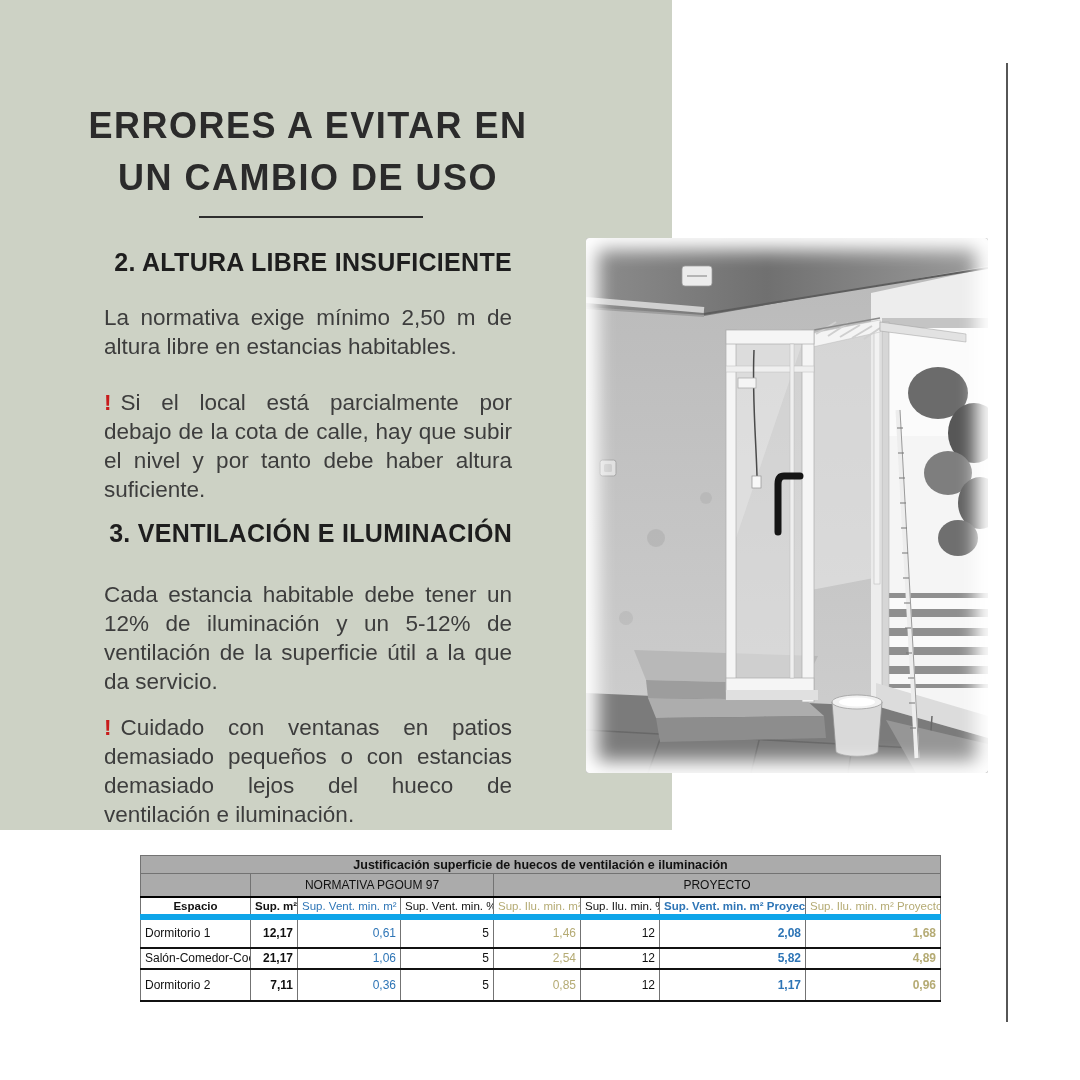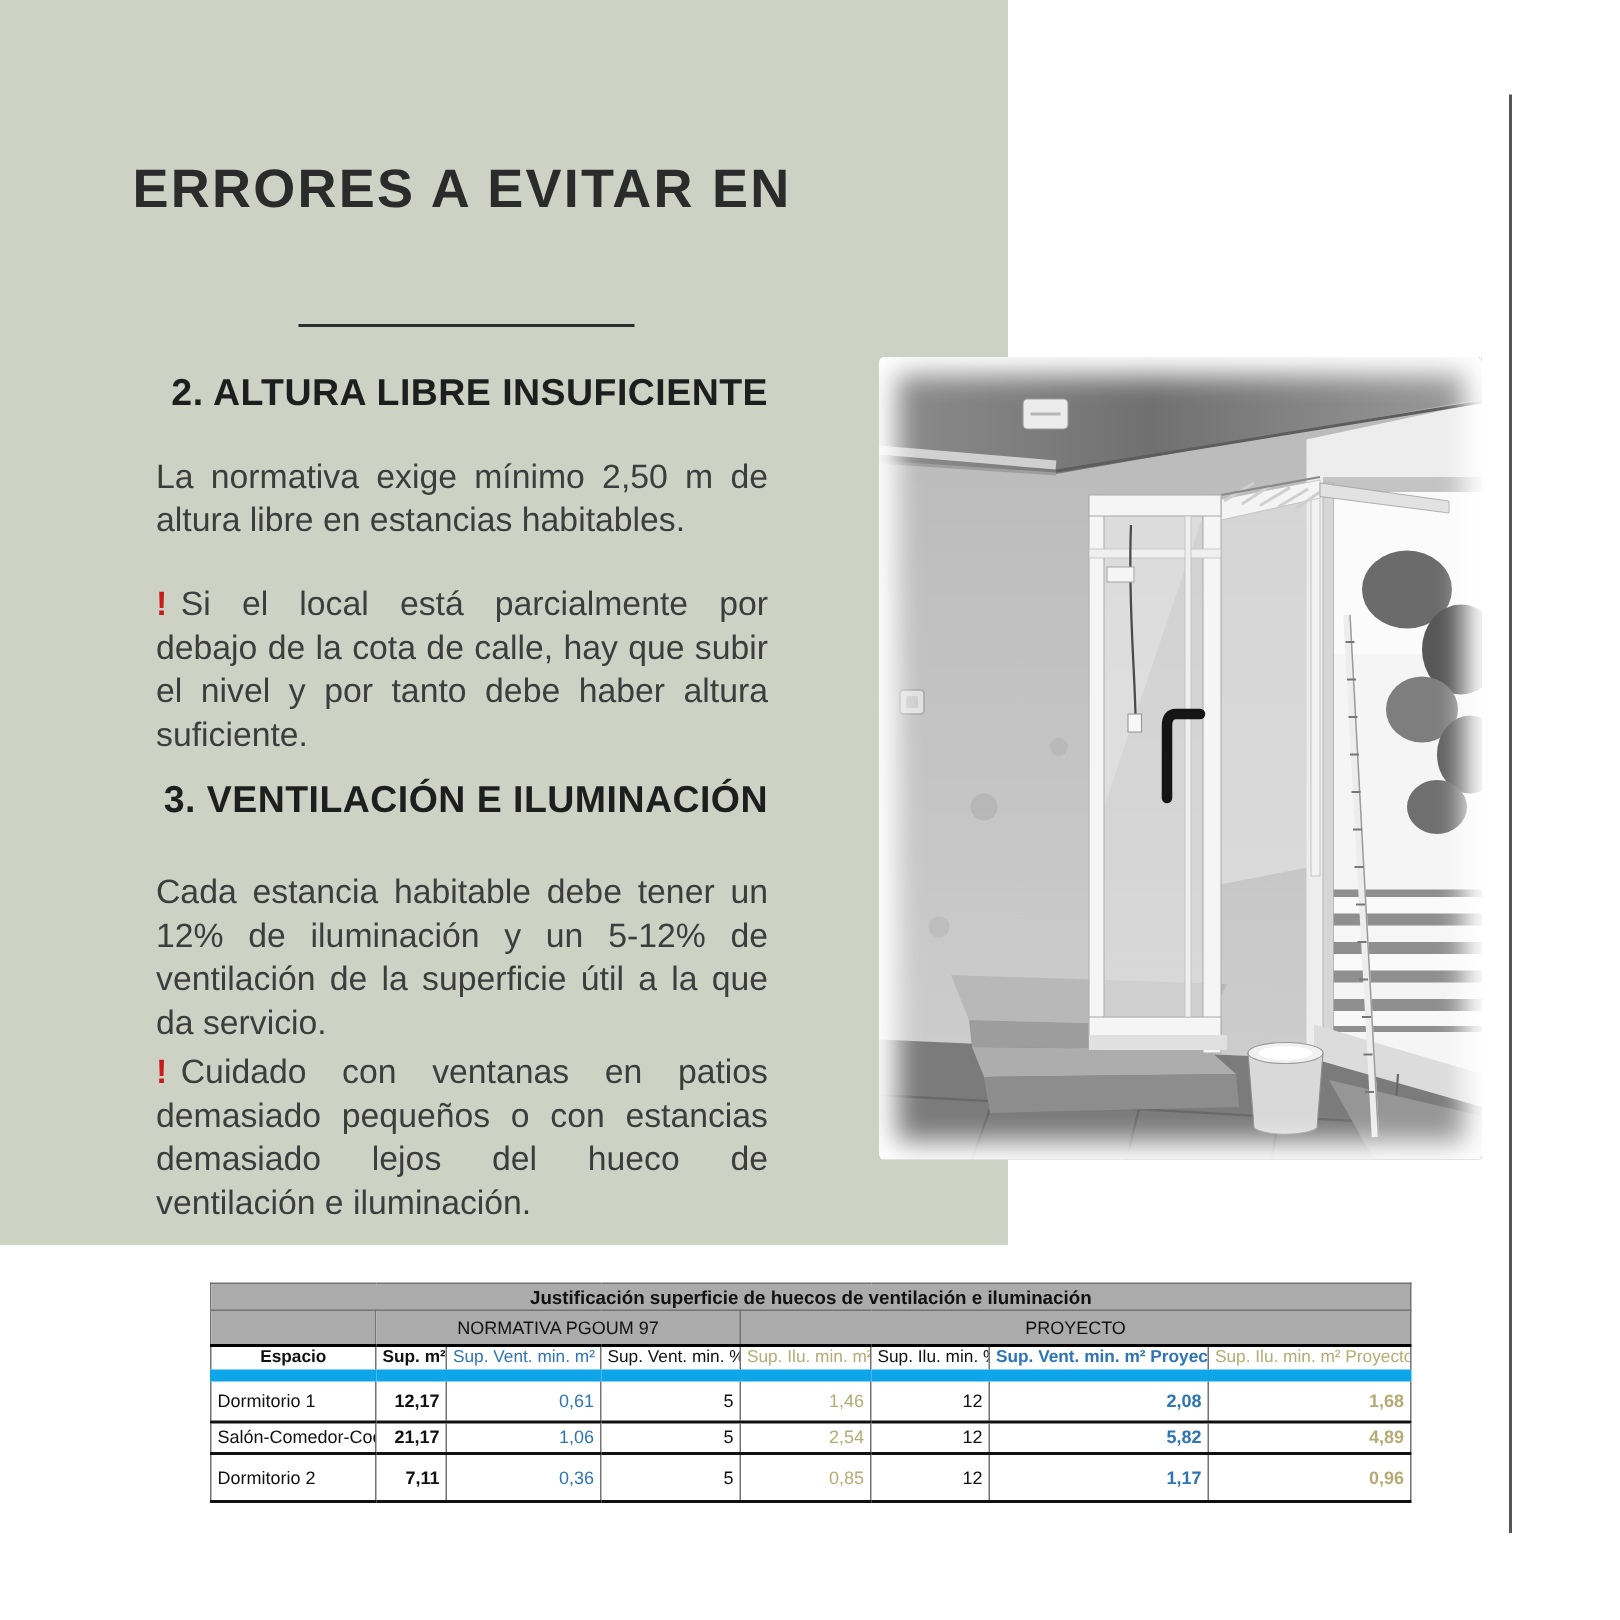--- a/index.html
+++ b/index.html
@@ -18,21 +18,21 @@
 
   .text-col{position:absolute;left:104px;top:248px;width:408px;}
   .sec-heading{
     text-align:right;font-size:25px;font-weight:700;color:#1e1e1e;
     letter-spacing:0.3px;white-space:nowrap;line-height:29px;margin:0;
   }
   .para{
     margin:0;text-align:justify;font-size:22.5px;line-height:29px;color:#3d3d3d;
   }
   .mt26{margin-top:26px;} .mt27{margin-top:27px;} .mt15{margin-top:15px;}
-  .mt32{margin-top:32px;} .mt17{margin-top:4px;}
+  .mt32{margin-top:32px;} .mt17{margin-top:17px;}
   .warn{color:#c81b1b;font-weight:700;margin-right:9px;}
 
   .photo{
     position:absolute;left:586px;top:238px;width:402px;height:535px;
     border-radius:3px;overflow:hidden;background:#c6c6c6;
   }
   .photo::after{
     content:"";position:absolute;left:0;top:0;right:0;bottom:0;
     box-shadow:inset 0 0 18px 12px #ffffff;pointer-events:none;
   }
@@ -40,36 +40,37 @@
 
   .right-line{position:absolute;left:1006px;top:63px;width:2px;height:959px;background:#565656;}
 
   table.just{
     position:absolute;left:140px;top:855px;width:800px;border-collapse:collapse;
     table-layout:fixed;font-size:12px;color:#111;
   }
   table.just td{border:1px solid #737373;padding:1px 4px;overflow:hidden;white-space:nowrap;}
   td.gray{background:#ababab;text-align:center;}
   td.title-cell{font-weight:700;font-size:12.5px;}
-  tr.colhead td{border-top:2px solid #000;border-bottom:8px solid #0ea5e9;text-align:center;font-size:11.5px;}
+  tr.colhead td{border-top:2px solid #000;border-bottom:6px solid #0ea5e9;text-align:center;font-size:11.5px;}
   tr.data td{border-bottom:2px solid #111;}
   td.rowlabel{text-align:left;}
   td.num{text-align:right;}
   .bold{font-weight:700;}
   .blue{color:#2e75b6;}
   .tan{color:#b5ab74;}
   td.noR{border-right:none;}
 </style>
 </head>
 <body>
 
 <div class="green-block"></div>
 
 <div class="main-title">
   <div>ERRORES A EVITAR EN</div>
+  <div>UN CAMBIO DE USO</div>
 </div>
 <div class="title-divider"></div>
 
 <div class="text-col">
   <h2 class="sec-heading">2. ALTURA LIBRE INSUFICIENTE</h2>
   <p class="para mt26"><span>La normativa exige mínimo 2,50 m de altura libre en estancias habitables.</span></p>
   <p class="para mt27"><span class="warn">!</span><span>Si el local está parcialmente por debajo de la cota de calle, hay que subir el nivel y por tanto debe haber altura suficiente.</span></p>
 
   <h2 class="sec-heading mt15">3. VENTILACIÓN E ILUMINACIÓN</h2>
   <p class="para mt32"><span>Cada estancia habitable debe tener un 12% de iluminación y un 5-12% de ventilación de la superficie útil a la que da servicio.</span></p>

